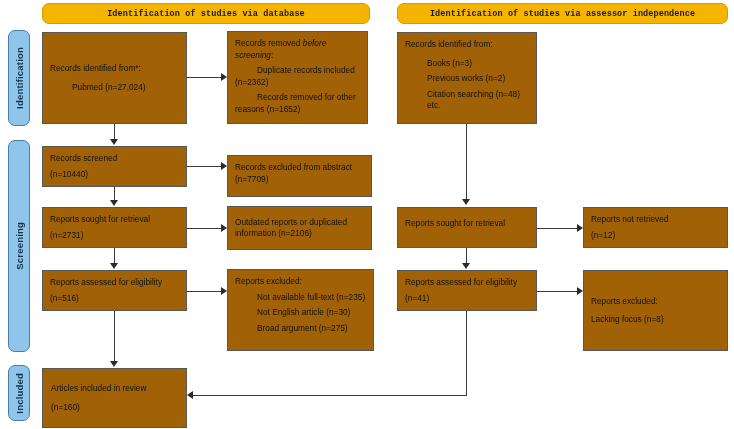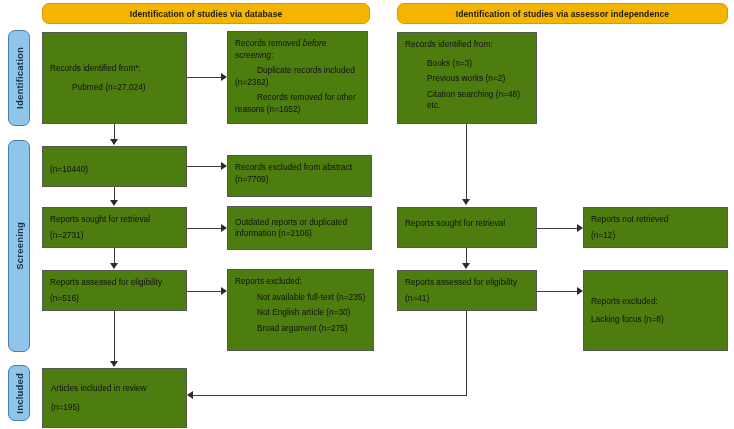--- a/index.html
+++ b/index.html
@@ -45,32 +45,33 @@
   .section-header {
     position: absolute;
     background: #f5b400;
     border: 1px solid #d79b00;
     border-radius: 7px;
     box-sizing: border-box;
     display: flex;
     align-items: center;
     justify-content: center;
     text-align: center;
+    font-family: Liberation Mono, monospace;
   }
   .section-header span {
     font-size: 8.5px;
     font-weight: bold;
     color: #1a1a1a;
     letter-spacing: 0.1px;
   }
 
   
   .node {
     position: absolute;
-    background: #4d7c0f;
+    background: #a16207;
     border: 1px solid #575757;
     box-sizing: border-box;
     padding: 6px 7px;
     overflow: hidden;
   }
   .node .line {
     font-size: 8.3px;
     line-height: 11.5px;
     color: #111111;
     white-space: pre-wrap;
@@ -145,20 +146,21 @@
     <div class="line"><span style="font-style:italic">screening</span><span>:</span></div>
     <div class="gap-sm"></div>
     <div class="line indent">Duplicate records included</div>
     <div class="line">(n=2362)</div>
     <div class="gap-sm"></div>
     <div class="line indent">Records removed for other</div>
     <div class="line">reasons (n=1652)</div>
   </div>
 
   <div class="node vcenter" style="left:42px; top:146px; width:145px; height:41px;">
+    <div class="line">Records screened</div>
     <div class="gap"></div>
     <div class="line">(n=10440)</div>
   </div>
 
   <div class="node" style="left:227px; top:155px; width:145px; height:42px;">
     <div class="line">Records excluded from abstract</div>
     <div class="line">(n=7709)</div>
   </div>
 
   <div class="node vcenter" style="left:42px; top:207px; width:145px; height:41px;">
@@ -184,21 +186,21 @@
     <div class="line indent">Not available full-text (n=235)</div>
     <div class="gap-sm"></div>
     <div class="line indent">Not English article (n=30)</div>
     <div class="gap-sm"></div>
     <div class="line indent">Broad argument (n=275)</div>
   </div>
 
   <div class="node vcenter" style="left:42px; top:368px; width:145px; height:60px;padding-left:8px;">
     <div class="line">Articles included in review</div>
     <div class="gap"></div>
-    <div class="line">(n=195)</div>
+    <div class="line">(n=160)</div>
   </div>
 
   <div class="node" style="left:397px; top:32px; width:140px; height:92px;">
     <div class="line">Records identified from:</div>
     <div class="gap"></div>
     <div class="line indent">Books (n=3)</div>
     <div class="gap-sm"></div>
     <div class="line indent">Previous works (n=2)</div>
     <div class="gap-sm"></div>
     <div class="line indent">Citation searching (n=48)</div>

